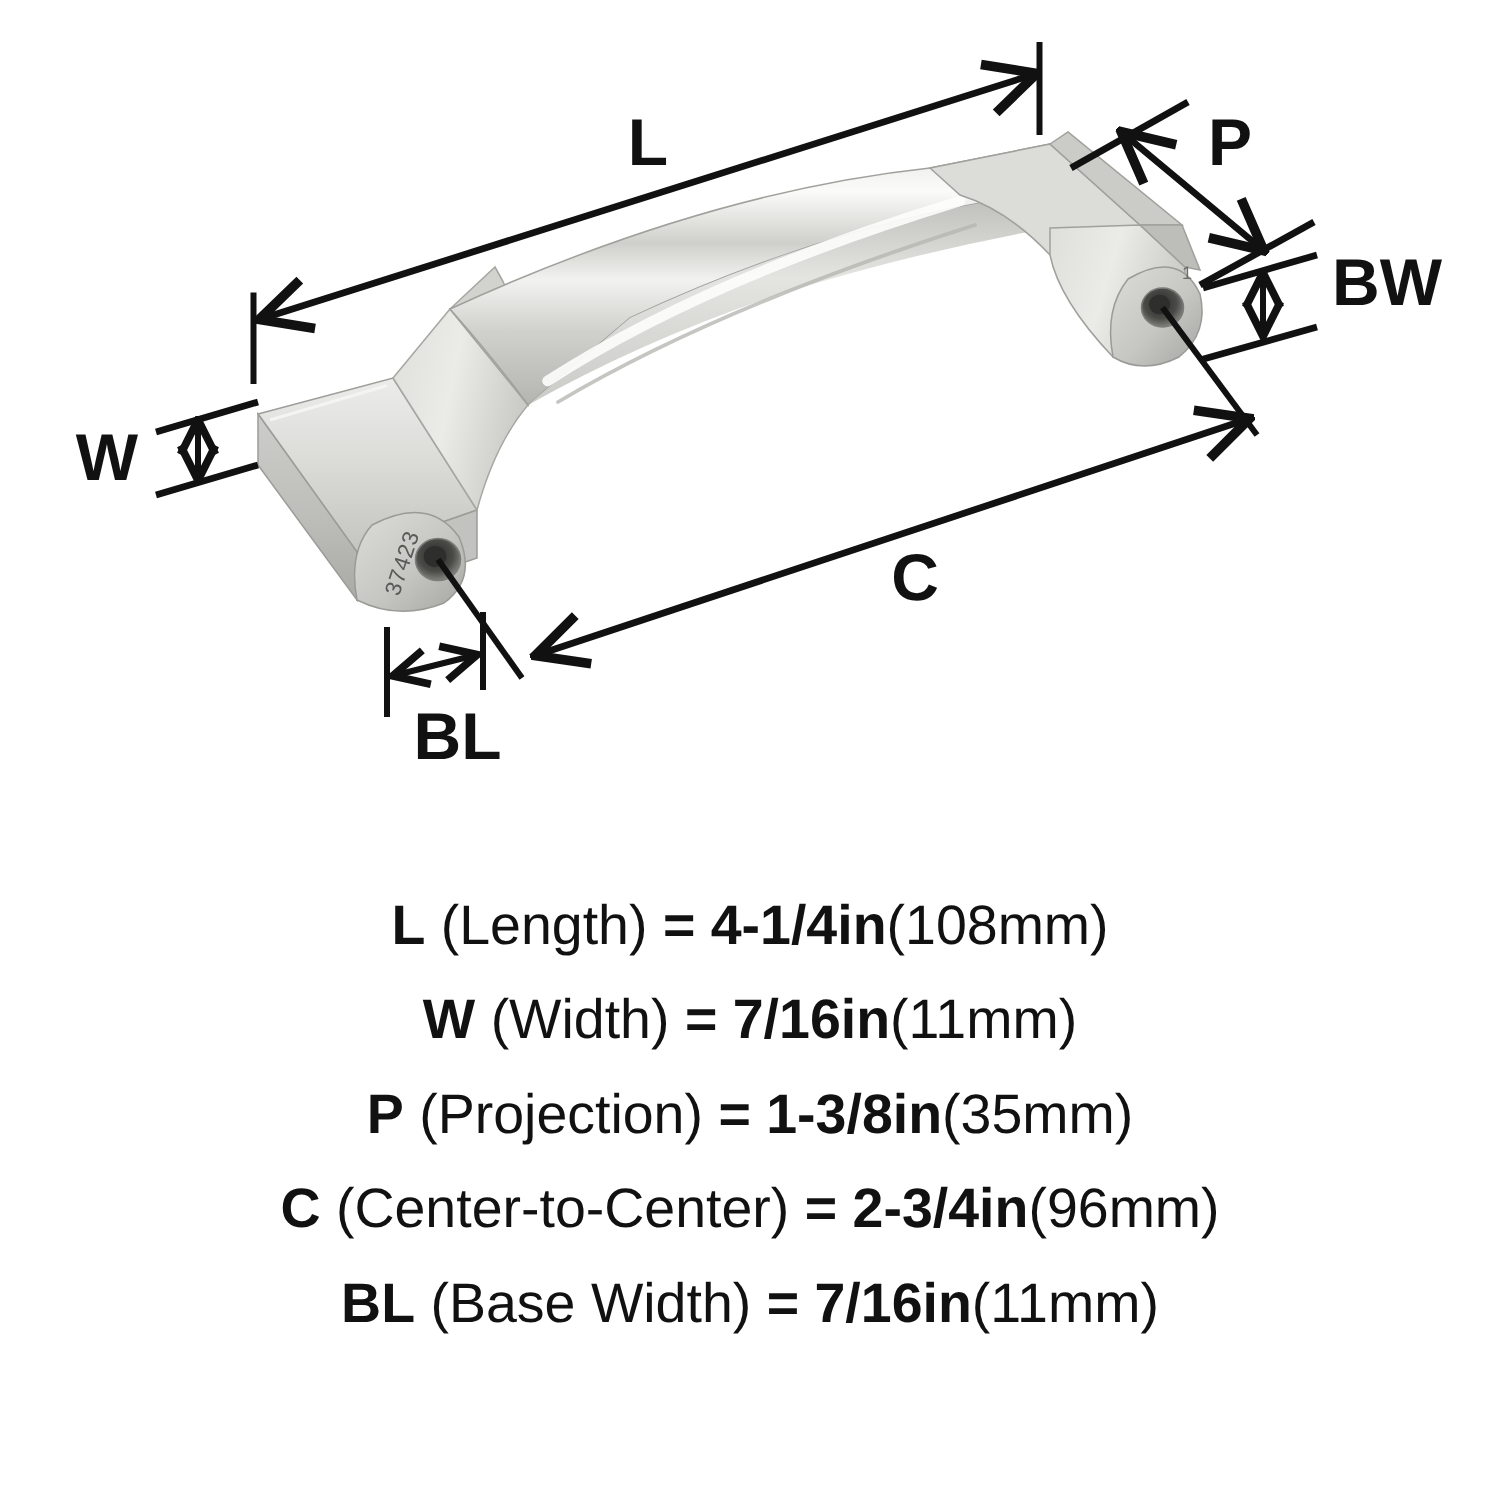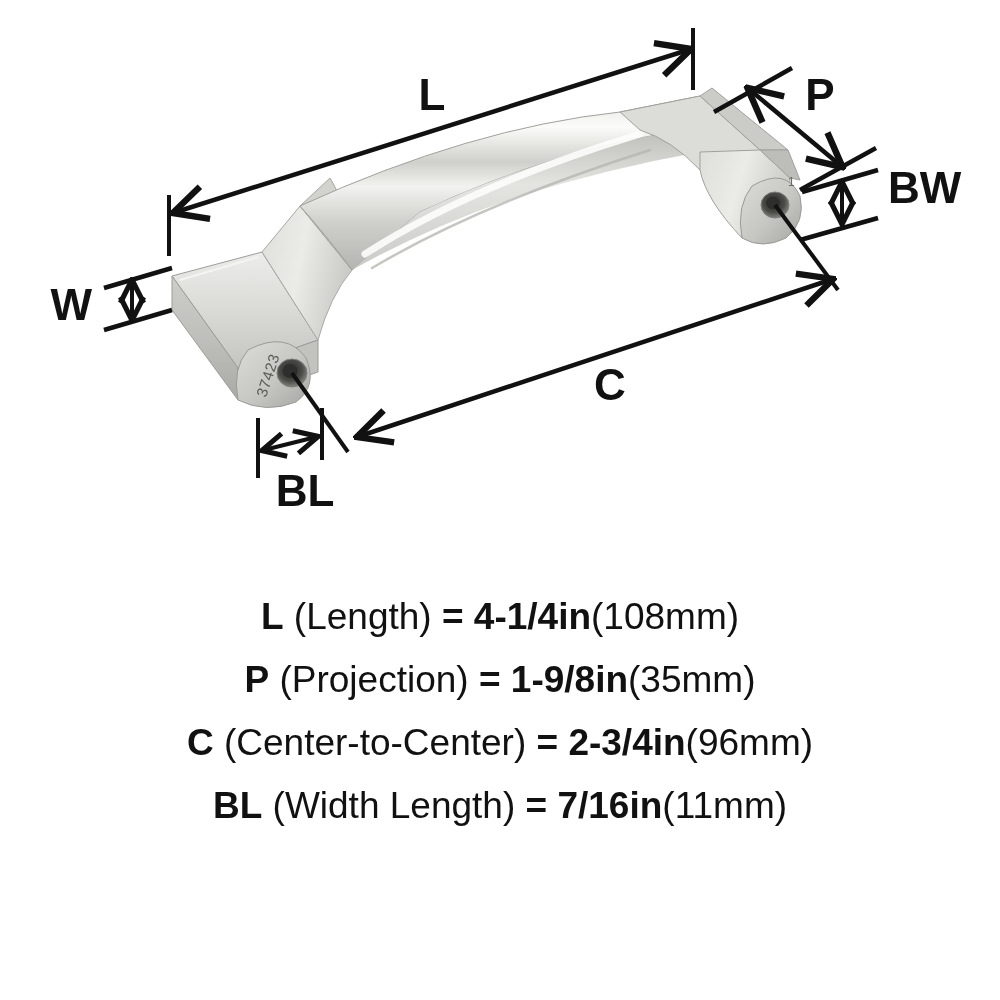--- a/index.html
+++ b/index.html
@@ -242,38 +242,44 @@
 
   <div id="spec-list">
 
     <div class="spec-row">
       <span class="spec-code">L</span>
       <span class="spec-desc">(Length)</span>
       <span class="spec-eq">=</span>
       <span class="spec-imperial">4-1/4in</span><span class="spec-metric">(108mm)</span>
     </div>
 
+    <div class="spec-row">
+      <span class="spec-code">W</span>
+      <span class="spec-desc">(Width)</span>
+      <span class="spec-eq">=</span>
+      <span class="spec-imperial">7/16in</span><span class="spec-metric">(11mm)</span>
+    </div>
 
     <div class="spec-row">
       <span class="spec-code">P</span>
       <span class="spec-desc">(Projection)</span>
       <span class="spec-eq">=</span>
-      <span class="spec-imperial">1-9/8in</span><span class="spec-metric">(35mm)</span>
+      <span class="spec-imperial">1-3/8in</span><span class="spec-metric">(35mm)</span>
     </div>
 
     <div class="spec-row">
       <span class="spec-code">C</span>
       <span class="spec-desc">(Center-to-Center)</span>
       <span class="spec-eq">=</span>
       <span class="spec-imperial">2-3/4in</span><span class="spec-metric">(96mm)</span>
     </div>
 
     <div class="spec-row">
       <span class="spec-code">BL</span>
-      <span class="spec-desc">(Width Length)</span>
+      <span class="spec-desc">(Base Width)</span>
       <span class="spec-eq">=</span>
       <span class="spec-imperial">7/16in</span><span class="spec-metric">(11mm)</span>
     </div>
 
 
   </div>
 
 </div>
 
 </body></html>

